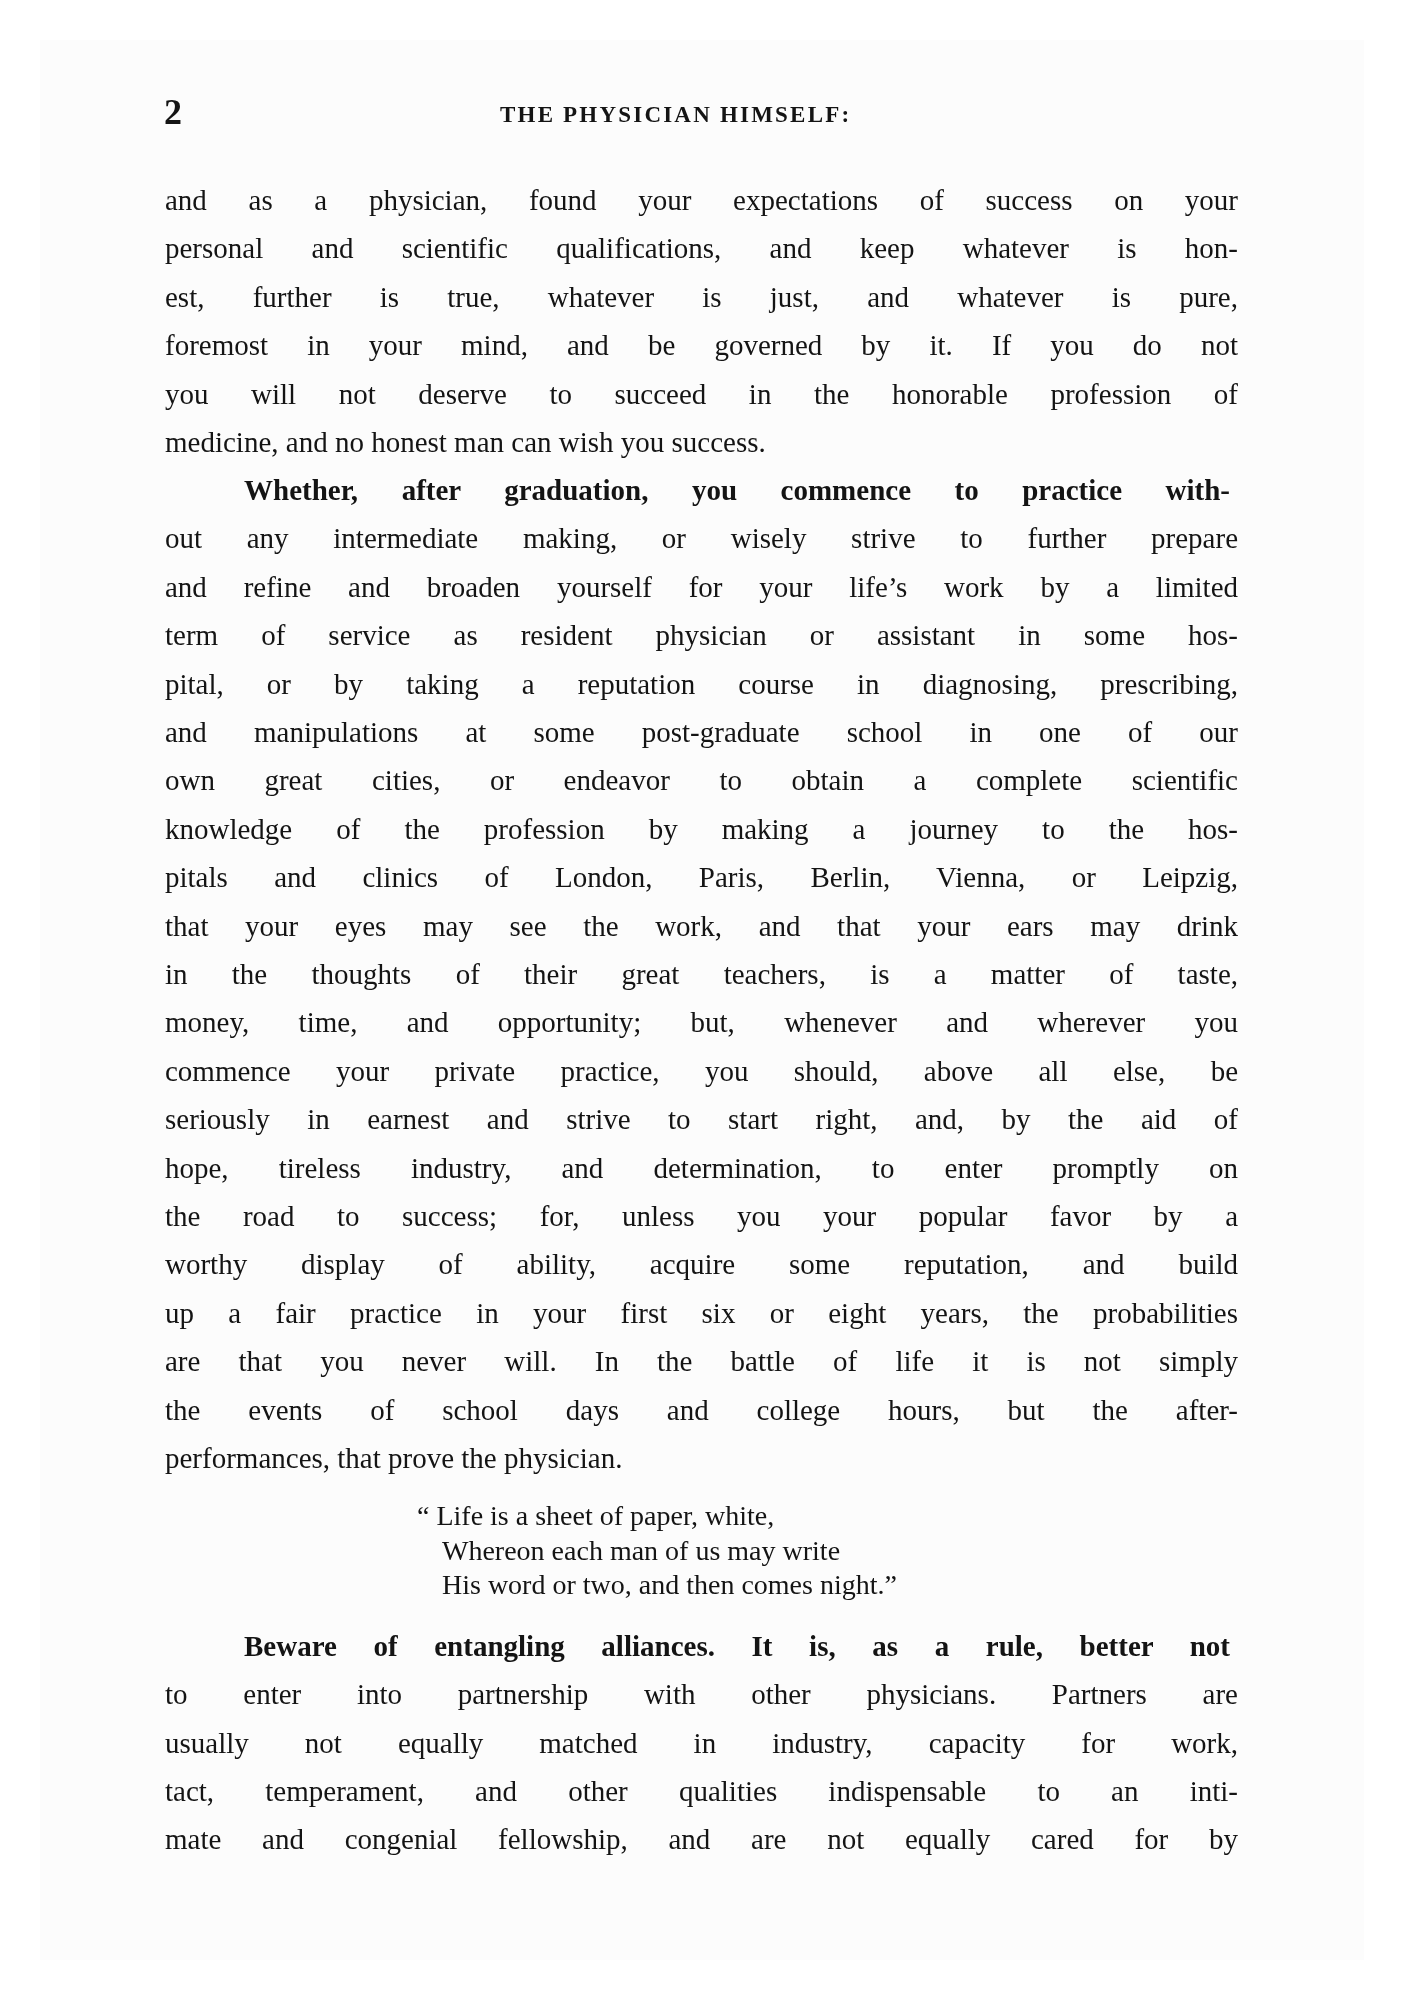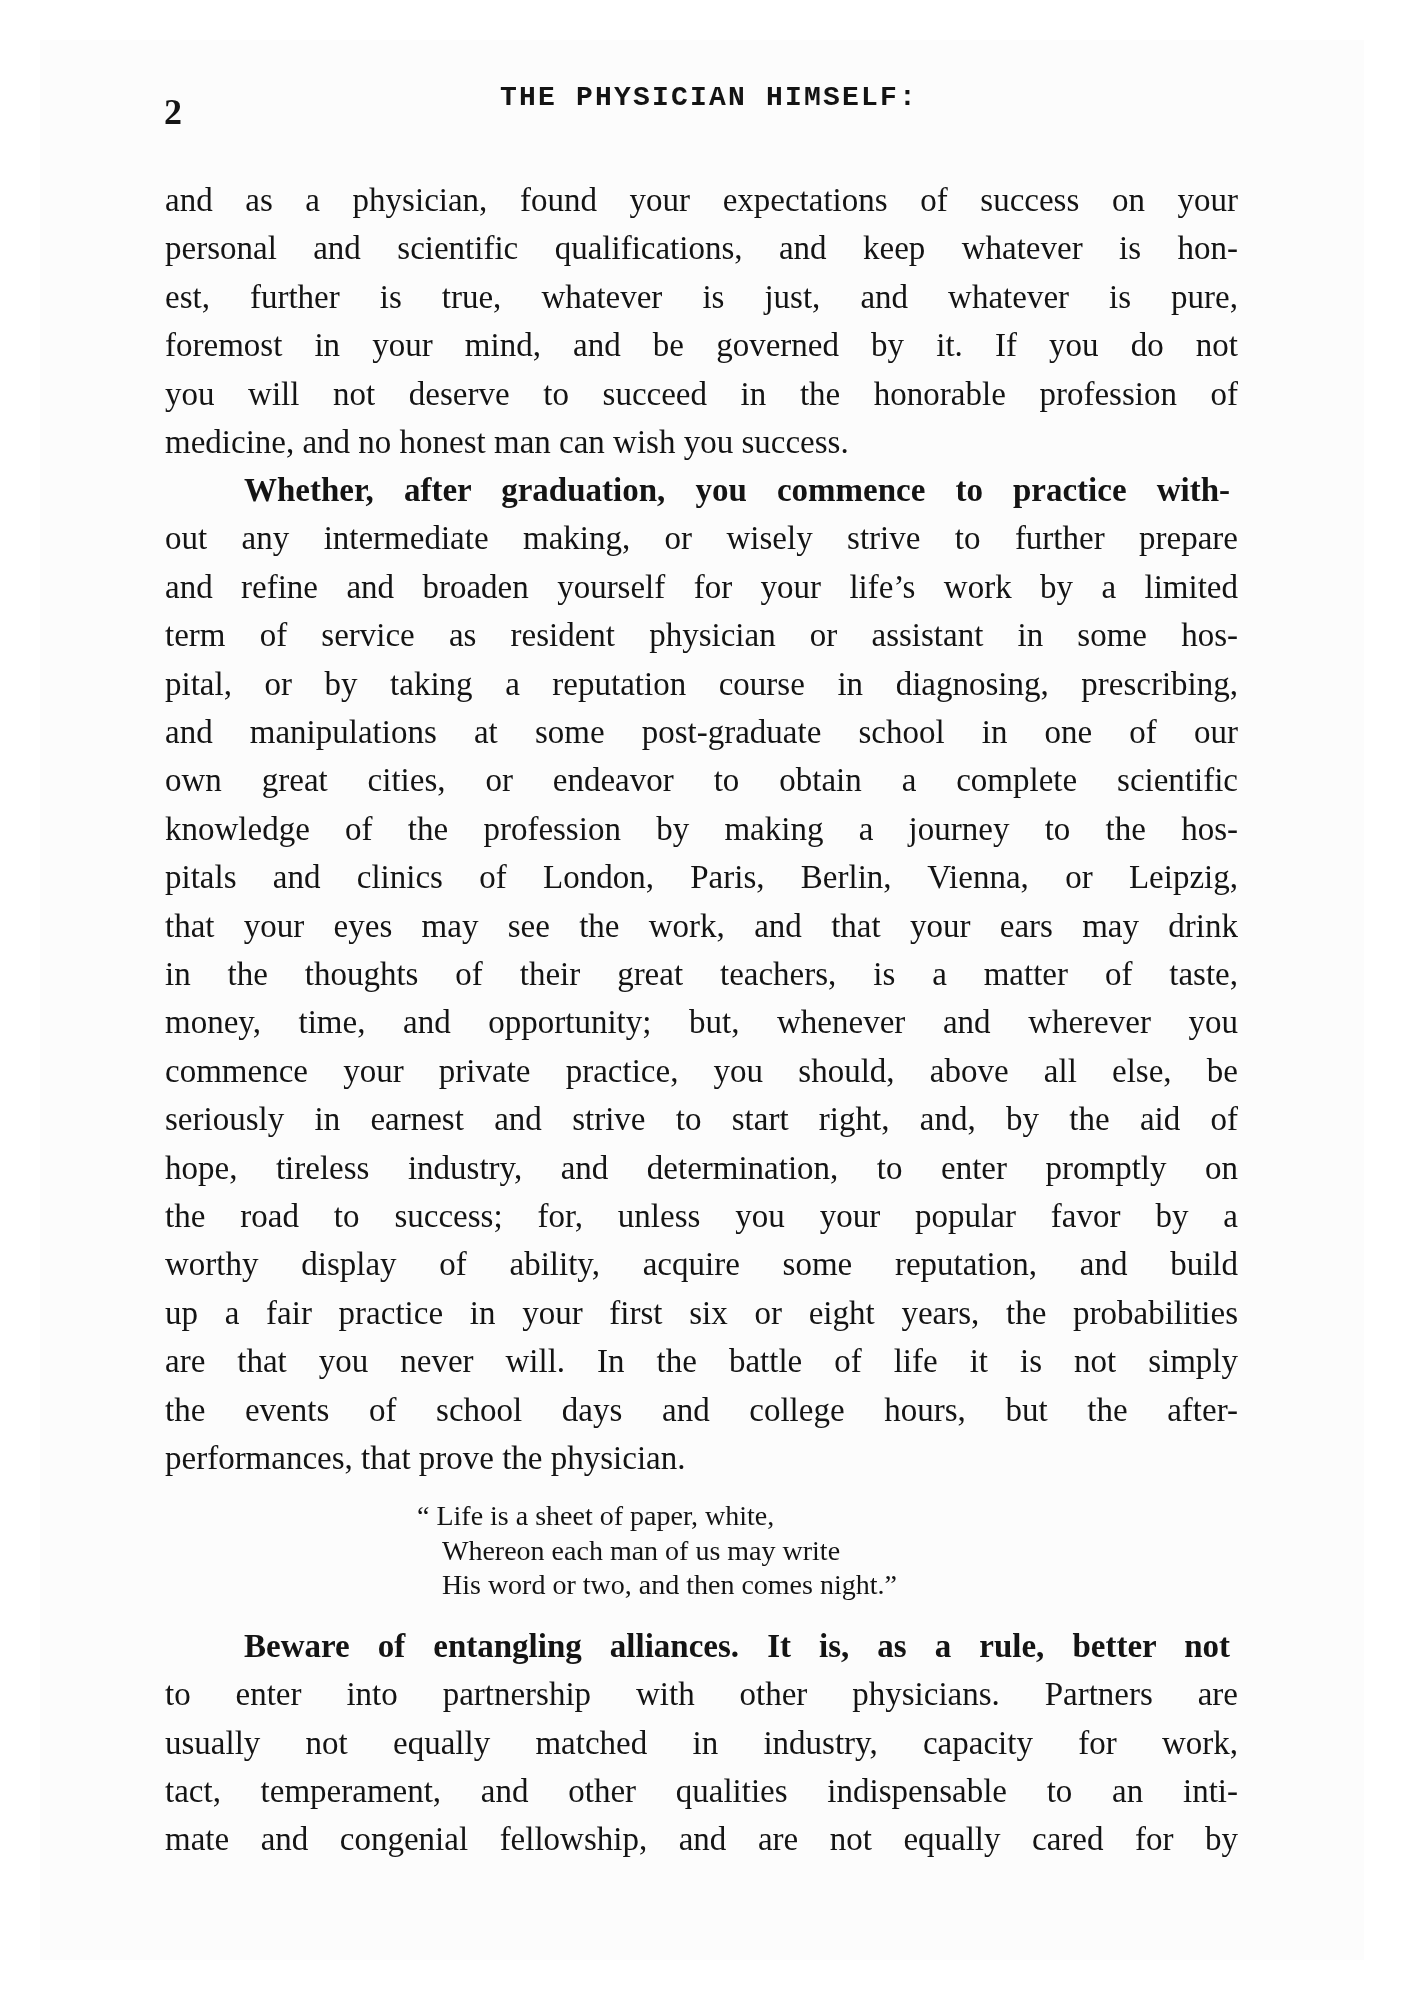--- a/index.html
+++ b/index.html
@@ -7,28 +7,27 @@
   .page {
     position: absolute; left: 40px; top: 40px; width: 1324px; height: 1920px;
     background: #fcfcfc;
   }
   .ink { color: #141414; font-family: "Liberation Serif", "DejaVu Serif", serif; }
   .page-number {
     position: absolute; left: 164px; top: 92px;
     font-size: 36px; font-weight: bold; line-height: 40px;
   }
   .running-head {
-    position: absolute; left: 500px; top: 84px; width: 404px;
-    font-size: 28px; font-weight: bold; letter-spacing: 2.2px; line-height: 28px;
+    position: absolute; left: 500px; top: 101px; width: 404px;
+    font-size: 23px; font-weight: bold; letter-spacing: 2.2px; line-height: 28px;
     white-space: nowrap;
-    font-family: Liberation Mono, monospace;
   }
   .line {
     position: absolute; left: 165px; width: 1073px;
-    font-size: 33px; line-height: 40px; height: 40px;
+    font-size: 29px; line-height: 40px; height: 40px;
     text-align: justify; text-align-last: justify; white-space: nowrap;
     overflow: visible;
   }
   .line.indent { left: 244px; width: 986px; font-weight: bold; }
   .line.last { text-align-last: left; }
   .quote-line {
     position: absolute; font-size: 28px; line-height: 30px; white-space: nowrap;
   }
 </style>
 </head>

